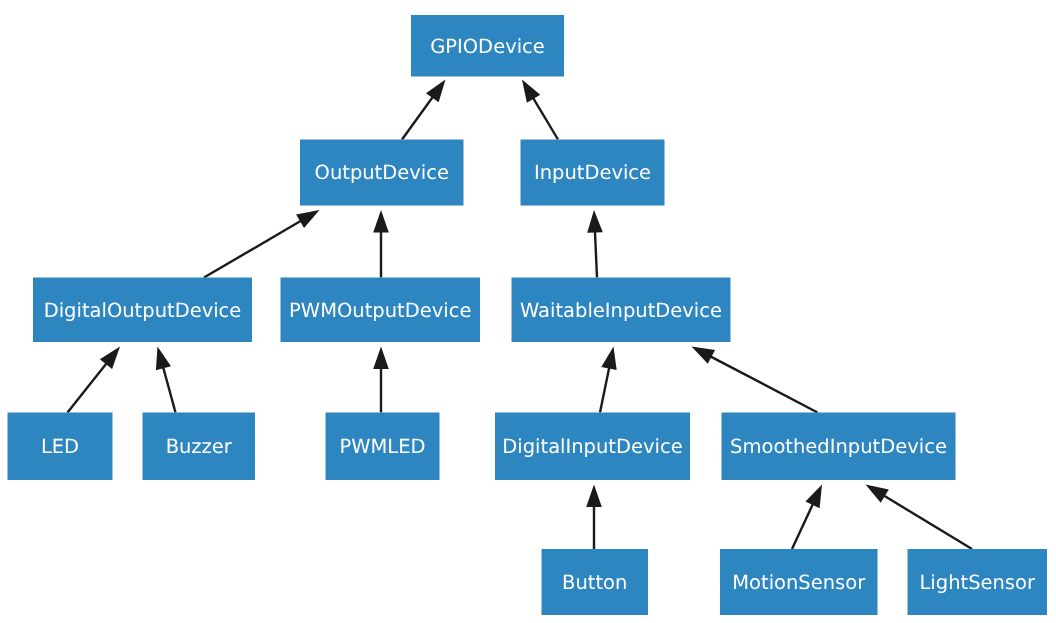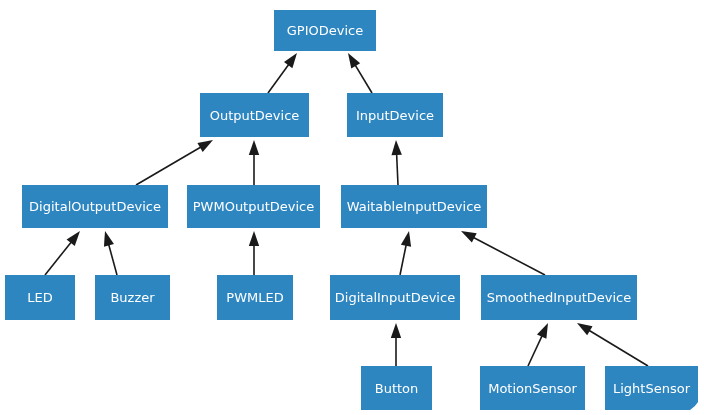--- a/index.html
+++ b/index.html
@@ -7,21 +7,20 @@
     padding: 0;
     background: #ffffff;
   }
   #diagram-root {
     position: relative;
     width: 704px;
     height: 415px;
     background: #ffffff;
     font-family: "DejaVu Sans", sans-serif;
     overflow: hidden;
-    border-radius: 31px;
   }
   svg#class-diagram {
     display: block;
     width: 704px;
     height: 415px;
   }
   .node-box {
     fill: #2e86c1;
     stroke: #2e86c1;
     stroke-width: 0;

